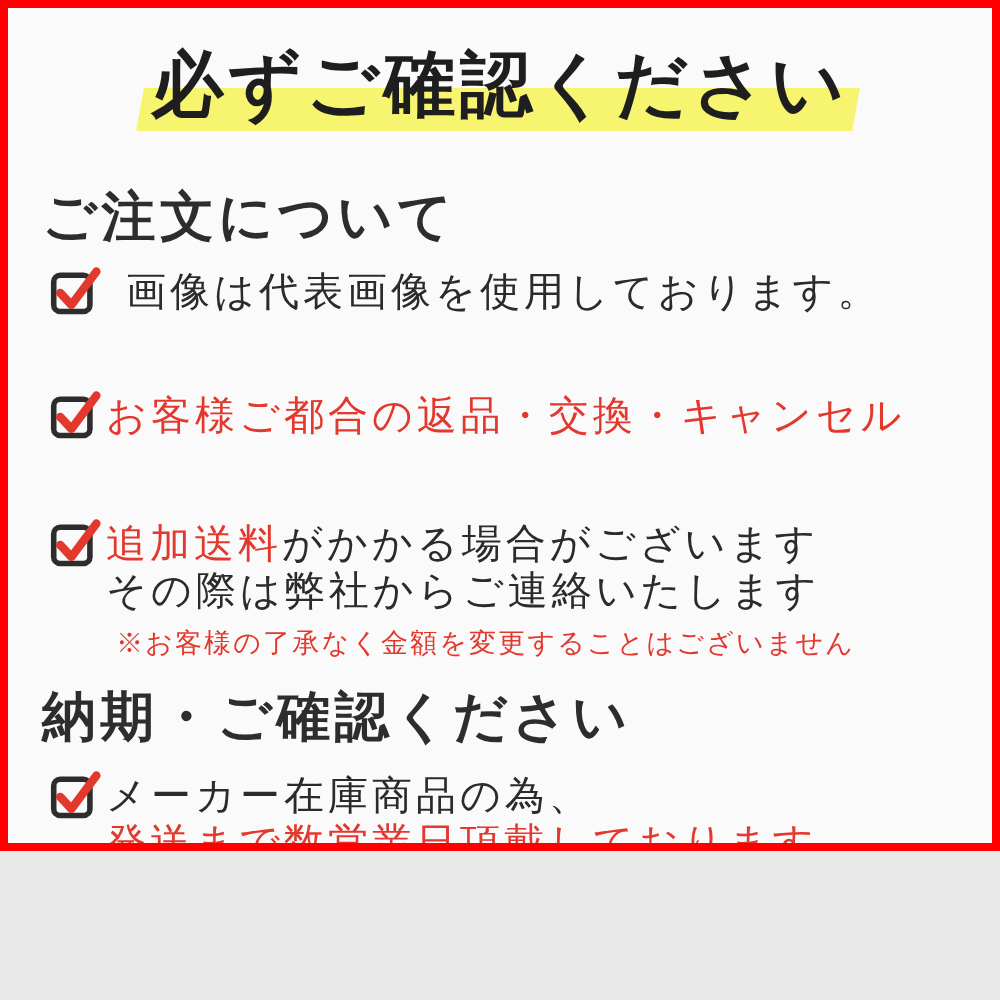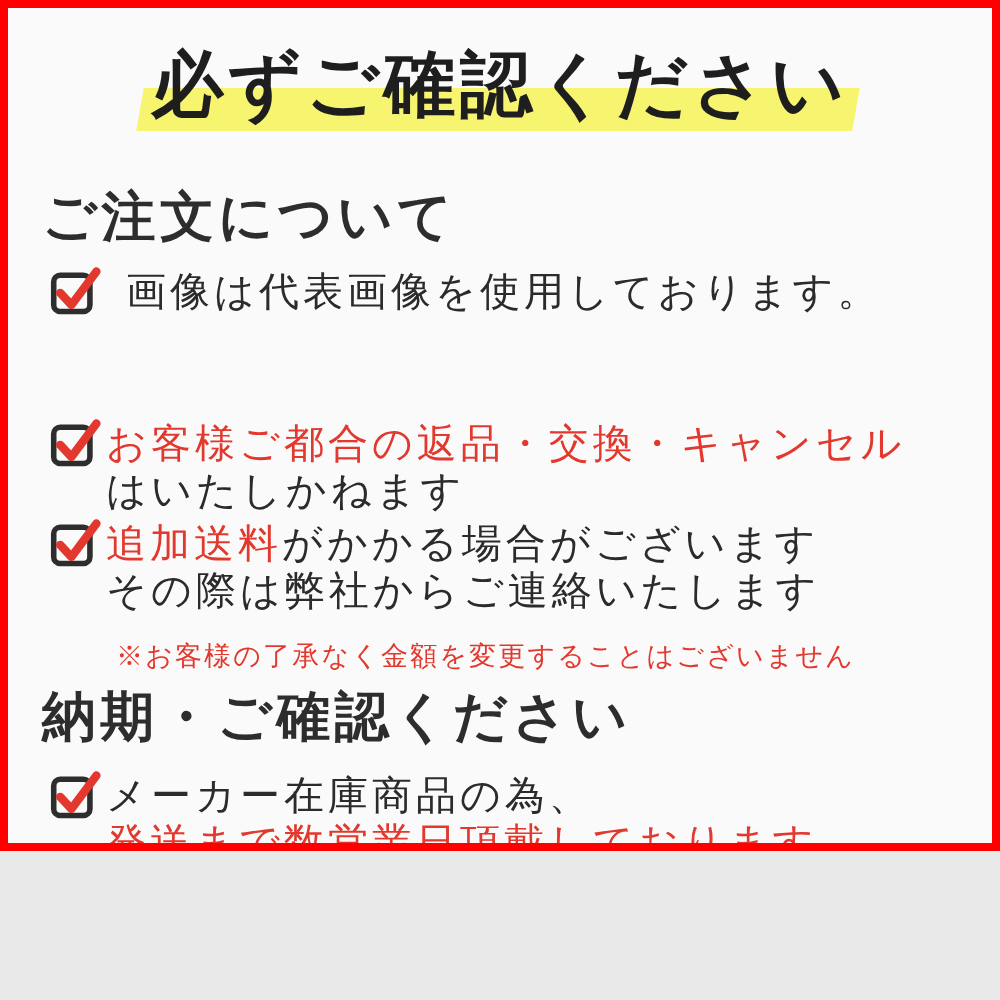--- a/index.html
+++ b/index.html
@@ -47,21 +47,21 @@
   .heading-2 { top:676px; }
 
   
   .item-row {
     position:absolute;
     left:42px;
     display:flex;
     align-items:flex-start;
   }
   .row-1 { top:260px;gap:20px; }
-  .row-2 { top:384px;margin-top:28px; }
+  .row-2 { top:384px; }
   .row-3 { top:512px; }
   .row-4 { top:764px; }
   .row-5 { top:880px; }
 
   .checkbox-wrap {
     flex:0 0 52px;
     width:52px; height:52px;
     margin-top:-3px;
     margin-right:4px;
   }
@@ -70,21 +70,21 @@
     line-height:47px;
     letter-spacing:0.10em;
     color:#2b2b2b;
     white-space:nowrap;
   }
   .item-text .line { display:block; }
   .red { color:#e2382d; }
 
   .item-note {
     display:block;
-    margin-top:24px;
+    margin-top:11px;
     margin-left:10px;
     font-size:27px;
     line-height:1.3;
     letter-spacing:0.08em;
     color:#e2382d;
     white-space:nowrap;
   }
 </style>
 </head>
 <body>
@@ -113,23 +113,20 @@
   <div class="item-row row-2">
     <span class="checkbox-wrap">
       <svg viewBox="0 0 56 56" width="52" height="52">
         <rect x="4" y="11" width="39" height="39" rx="7" fill="none" stroke="#2d2d2d" stroke-width="6"></rect>
         <path d="M11 30 L23 43 L50 7" fill="none" stroke="#e2382d" stroke-width="9" stroke-linecap="round" stroke-linejoin="round"></path>
       </svg>
     </span>
     <span class="item-text">
       <span class="line">
         <span class="red">お客様ご都合の返品・交換・キャンセル</span>
-      </span>
-      <span class="line">
-        <span>はいたしかねます</span>
       </span>
     </span>
   </div>
 
   <div class="item-row row-3">
     <span class="checkbox-wrap">
       <svg viewBox="0 0 56 56" width="52" height="52">
         <rect x="4" y="11" width="39" height="39" rx="7" fill="none" stroke="#2d2d2d" stroke-width="6"></rect>
         <path d="M11 30 L23 43 L50 7" fill="none" stroke="#e2382d" stroke-width="9" stroke-linecap="round" stroke-linejoin="round"></path>
       </svg>

